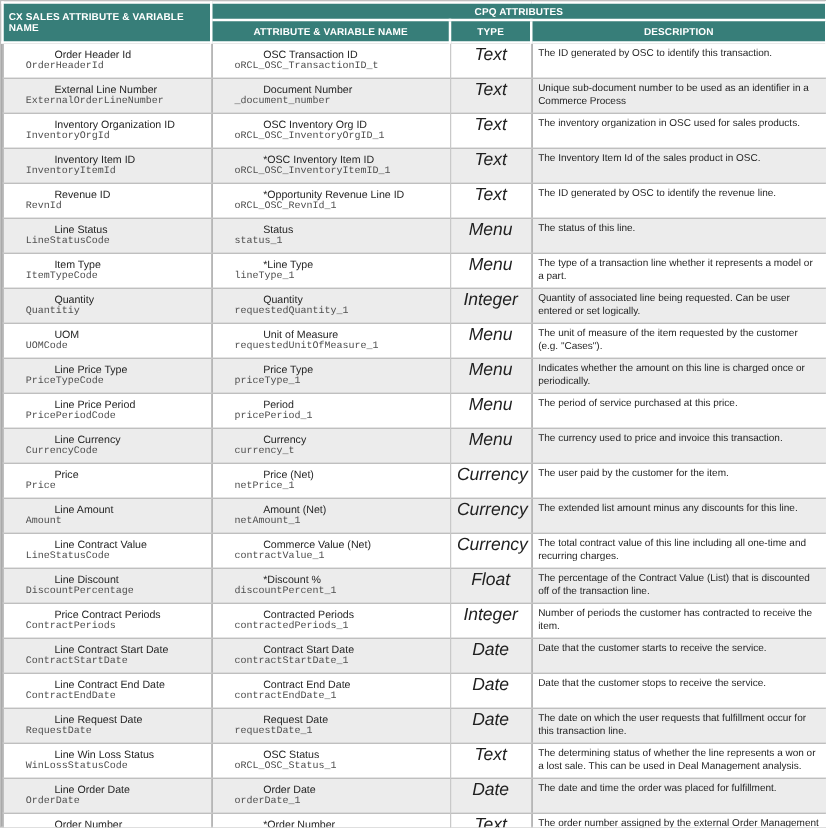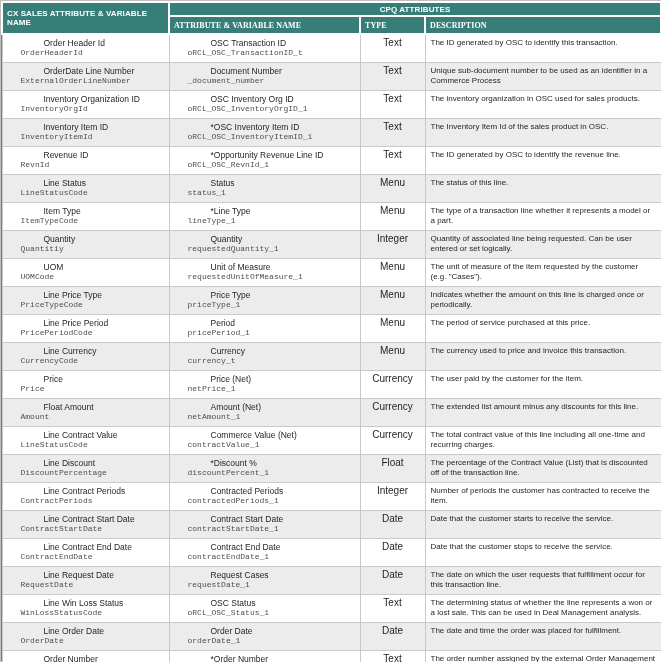--- a/index.html
+++ b/index.html
@@ -8,21 +8,21 @@
     --row-alt-bg:#ececec;
     --row-bg:#ffffff;
     --border:#c9c9c9;
     --text:#1f1f1f;
     --mono-text:#4f4f4f;
   }
   html,body{margin:0;padding:0;background:#fff;}
   .page{
     width:661px;height:662px;box-sizing:border-box;
     font-family:"Liberation Sans", sans-serif;
-    background:#8b5cf6;overflow:hidden;
+    background:#a3a3a3;overflow:hidden;
   }
   .frame{
     width:659px;height:660px;border:1px solid #bfbfbf;box-sizing:content-box;
   }
   table.map-table{
     border-collapse:collapse;table-layout:fixed;width:659px;
   }
   table.map-table col.c1{width:167px;}
   table.map-table col.c2{width:191px;}
   table.map-table col.c3{width:65px;}
@@ -35,41 +35,41 @@
     padding:2px 4px;
     letter-spacing:.1px;
   }
   th.cx-head{
     text-align:left;vertical-align:middle;height:26px;
   }
   th.group-head{
     text-align:center;height:10px;padding:1px 0;
   }
   th.sub-head{
-    text-align:left;height:12px;vertical-align:middle;font-family:Liberation Serif, serif;
+    text-align:center;height:12px;vertical-align:middle;
   }
   tbody td{
     border:1px solid var(--border);
     vertical-align:top;
     padding:3px 5px 4px 5px;
     font-size:8.5px;line-height:10px;
     color:var(--text);
     background:var(--row-bg);
     overflow:hidden;
   }
   tbody tr:nth-child(even) td{background:var(--row-alt-bg);}
   .attr-name{display:block;padding-left:36px;}
   .attr-var{
     display:block;
     font-family:"Liberation Mono","DejaVu Sans Mono",monospace;
     font-size:8px;line-height:10px;
     color:var(--mono-text);
     margin-left:13px;
   }
-  td.type-cell{text-align:center;font-size:10px;}
+  td.type-cell{text-align:center;font-size:14px;font-style:italic;}
   td.desc-cell{font-size:8px;line-height:10px;}
 </style>
 </head>
 <body>
 
 <div class="page">
   <div class="frame">
     <table class="map-table">
       <colgroup>
         <col class="c1">
@@ -96,21 +96,21 @@
             </td>
             <td>
               <span class="attr-name">OSC Transaction ID</span>
               <span class="attr-var">oRCL_OSC_TransactionID_t</span>
             </td>
             <td class="type-cell">Text</td>
             <td class="desc-cell">The ID generated by OSC to identify this transaction.</td>
           </tr>
           <tr>
             <td>
-              <span class="attr-name">OrderDate Line Number</span>
+              <span class="attr-name">External Line Number</span>
               <span class="attr-var">ExternalOrderLineNumber</span>
             </td>
             <td>
               <span class="attr-name">Document Number</span>
               <span class="attr-var">_document_number</span>
             </td>
             <td class="type-cell">Text</td>
             <td class="desc-cell">Unique sub-document number to be used as an identifier in a Commerce Process</td>
           </tr>
           <tr>
@@ -240,21 +240,21 @@
             </td>
             <td>
               <span class="attr-name">Price (Net)</span>
               <span class="attr-var">netPrice_1</span>
             </td>
             <td class="type-cell">Currency</td>
             <td class="desc-cell">The user paid by the customer for the item.</td>
           </tr>
           <tr>
             <td>
-              <span class="attr-name">Float Amount</span>
+              <span class="attr-name">Line Amount</span>
               <span class="attr-var">Amount</span>
             </td>
             <td>
               <span class="attr-name">Amount (Net)</span>
               <span class="attr-var">netAmount_1</span>
             </td>
             <td class="type-cell">Currency</td>
             <td class="desc-cell">The extended list amount minus any discounts for this line.</td>
           </tr>
           <tr>
@@ -276,21 +276,21 @@
             </td>
             <td>
               <span class="attr-name">*Discount %</span>
               <span class="attr-var">discountPercent_1</span>
             </td>
             <td class="type-cell">Float</td>
             <td class="desc-cell">The percentage of the Contract Value (List) that is discounted off of the transaction line.</td>
           </tr>
           <tr>
             <td>
-              <span class="attr-name">Line Contract Periods</span>
+              <span class="attr-name">Price Contract Periods</span>
               <span class="attr-var">ContractPeriods</span>
             </td>
             <td>
               <span class="attr-name">Contracted Periods</span>
               <span class="attr-var">contractedPeriods_1</span>
             </td>
             <td class="type-cell">Integer</td>
             <td class="desc-cell">Number of periods the customer has contracted to receive the item.</td>
           </tr>
           <tr>
@@ -316,21 +316,21 @@
             </td>
             <td class="type-cell">Date</td>
             <td class="desc-cell">Date that the customer stops to receive the service.</td>
           </tr>
           <tr>
             <td>
               <span class="attr-name">Line Request Date</span>
               <span class="attr-var">RequestDate</span>
             </td>
             <td>
-              <span class="attr-name">Request Cases</span>
+              <span class="attr-name">Request Date</span>
               <span class="attr-var">requestDate_1</span>
             </td>
             <td class="type-cell">Date</td>
             <td class="desc-cell">The date on which the user requests that fulfillment occur for this transaction line.</td>
           </tr>
           <tr>
             <td>
               <span class="attr-name">Line Win Loss Status</span>
               <span class="attr-var">WinLossStatusCode</span>
             </td>

